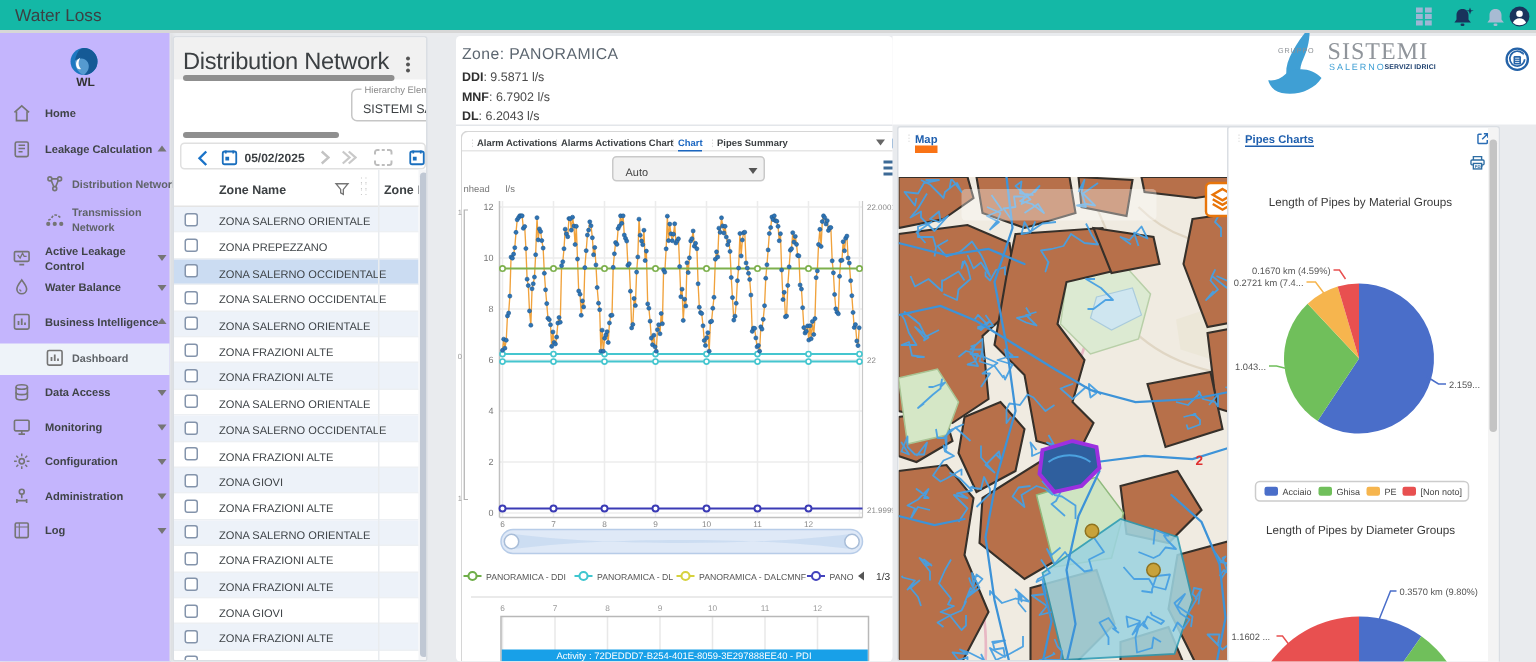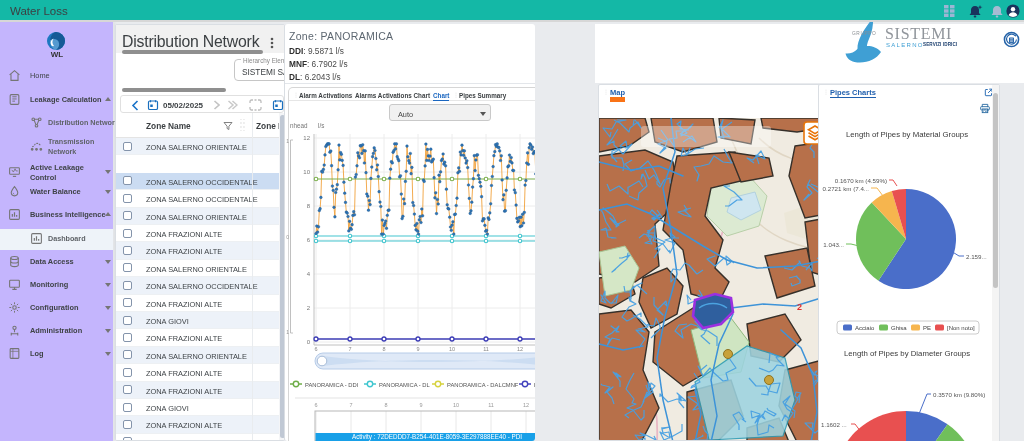--- a/index.html
+++ b/index.html
@@ -47,21 +47,21 @@
  </svg>
  <div class="abs" style="left:0;top:28px;width:114px;text-align:center;font-size:8px;font-weight:bold;color:#333">WL</div>
 
 <div class="abs" style="left:0;top:207px;width:113px;height:21px;background:#eef3f9"></div>
 <div class="abs" style="left:8px;top:47px">
       <svg width="13" height="13" viewBox="0 0 24 24" fill="none" stroke="#757575" stroke-width="2">
         <path d="M3 11L12 3l9 8"></path>
         <path d="M5.5 9.5V21h13V9.5"></path>
       </svg>
     </div>
-<div class="abs" style="left:30px;top:49px;font-size:7.4px;font-weight:normal;color:#3f4347;white-space:nowrap">Home</div>
+<div class="abs" style="left:30px;top:49px;font-size:7.4px;font-weight:bold;color:#3f4347;white-space:nowrap">Home</div>
 <div class="abs" style="left:8px;top:71px">
       <svg width="13" height="13" viewBox="0 0 24 24" fill="none" stroke="#757575" stroke-width="2">
         <rect x="4" y="3" width="16" height="18" rx="2"></rect>
         <path d="M8 7h8M8 11h8M8 15h5" stroke-width="1.8"></path>
       </svg>
     </div>
 <div class="abs" style="left:30px;top:73px;font-size:7.4px;font-weight:bold;color:#3f4347;white-space:nowrap">Leakage Calculation</div>
 <div class="abs" style="left:105px;top:75px;width:0;height:0;border-left:3.5px solid transparent;border-right:3.5px solid transparent;border-bottom:4px solid #757575"></div>
 <div class="abs" style="left:30px;top:94px">
       <svg width="13" height="13" viewBox="0 0 24 24" fill="none" stroke="#757575" stroke-width="2">
@@ -205,20 +205,24 @@
         <path d="M4 5h16l-6.2 7.5V19l-3.6-2v-4.5z" fill="none" stroke="#757575" stroke-width="1.8"></path>
       </svg>
    <div class="abs" style="left:124px;top:6px;width:8px;height:12px;color:#c9c9c9;font-size:7px;line-height:4px;letter-spacing:1px">:: :: ::</div>
    <div class="abs" style="left:140px;top:8px;font-size:8.3px;font-weight:bold;color:#3c4043;white-space:nowrap">Zone N</div>
  </div>
 
 <div class="abs" style="left:0;top:113.0px;width:163px;height:17.4px;background:#edf2f9;border-bottom:1px solid #edf0f3">
       <div class="abs" style="left:7px;top:3.5px;width:9px;height:9px;border:1.4px solid #8494ab;border-radius:2px;background:#fff"></div>
       <div class="abs" style="left:30px;top:5px;font-size:7.4px;color:#3e4347;white-space:nowrap">ZONA SALERNO ORIENTALE</div>
     </div>
+<div class="abs" style="left:0;top:130.4px;width:163px;height:17.4px;background:#ffffff;border-bottom:1px solid #edf0f3">
+      <div class="abs" style="left:7px;top:3.5px;width:9px;height:9px;border:1.4px solid #8494ab;border-radius:2px;background:#fff"></div>
+      <div class="abs" style="left:30px;top:5px;font-size:7.4px;color:#3e4347;white-space:nowrap">ZONA PREPEZZANO</div>
+    </div>
 <div class="abs" style="left:0;top:147.8px;width:163px;height:17.4px;background:#cbdcf2;border-bottom:1px solid #edf0f3">
       <div class="abs" style="left:7px;top:3.5px;width:9px;height:9px;border:1.4px solid #8494ab;border-radius:2px;background:#fff"></div>
       <div class="abs" style="left:30px;top:5px;font-size:7.4px;color:#3e4347;white-space:nowrap">ZONA SALERNO OCCIDENTALE</div>
     </div>
 <div class="abs" style="left:0;top:165.2px;width:163px;height:17.4px;background:#ffffff;border-bottom:1px solid #edf0f3">
       <div class="abs" style="left:7px;top:3.5px;width:9px;height:9px;border:1.4px solid #8494ab;border-radius:2px;background:#fff"></div>
       <div class="abs" style="left:30px;top:5px;font-size:7.4px;color:#3e4347;white-space:nowrap">ZONA SALERNO OCCIDENTALE</div>
     </div>
 <div class="abs" style="left:0;top:182.6px;width:163px;height:17.4px;background:#edf2f9;border-bottom:1px solid #edf0f3">
       <div class="abs" style="left:7px;top:3.5px;width:9px;height:9px;border:1.4px solid #8494ab;border-radius:2px;background:#fff"></div>
@@ -275,21 +279,21 @@
 <div class="abs" style="left:0;top:408.8px;width:163px;height:17.4px;background:#ffffff;border-bottom:1px solid #edf0f3">
       <div class="abs" style="left:7px;top:3.5px;width:9px;height:9px;border:1.4px solid #8494ab;border-radius:2px;background:#fff"></div>
       <div class="abs" style="left:30px;top:5px;font-size:7.4px;color:#3e4347;white-space:nowrap">ZONA SALERNO ORIENTALE</div>
     </div>
 
 <div class="abs" style="left:136px;top:88px;width:1px;height:353px;background:#e9ecef"></div>
 <div class="abs" style="left:163px;top:88px;width:7px;height:329px;background:#f4f5f7"></div>
 <div class="abs" style="left:164px;top:90px;width:5px;height:323px;background:#c0c8d4;border-radius:3px"></div>
 </div>
 
-<div class="card" style="left:285px;top:24px;width:250px;height:417px;border:0;background:#fff;overflow:hidden">
+<div class="card" style="left:304px;top:24px;width:291px;height:417px;border:0;background:#fff;overflow:hidden">
  <div class="abs" style="left:4px;top:6px;font-size:10.5px;color:#5c6670;letter-spacing:.3px">Zone: PANORAMICA</div>
  <div class="abs" style="left:4px;top:22px;font-size:8.3px;color:#4a4a4a"><b style="color:#2f2f2f">DDI</b>: 9.5871 l/s</div>
  <div class="abs" style="left:4px;top:35px;font-size:8.3px;color:#4a4a4a"><b style="color:#2f2f2f">MNF</b>: 6.7902 l/s</div>
  <div class="abs" style="left:4px;top:48px;font-size:8.3px;color:#4a4a4a"><b style="color:#2f2f2f">DL</b>: 6.2043 l/s</div>
  <div class="abs" style="left:0px;top:58.5px;width:302px;height:1px;background:#e3e6ea"></div>
  <div class="abs" style="left:3px;top:63px;width:296px;height:354px;border:1px solid #d6d6d6;border-radius:5px 5px 0 0;border-bottom:0">
 
   <div class="abs" style="left:0;top:0;width:296px;height:13px;border-bottom:1px solid #e6e6e6">
    <div class="abs" style="left:4px;top:3px;font-size:6px;color:#d0d0d0">⋮⋮</div>
    <div class="abs" style="left:10px;top:3.5px;font-size:6.3px;font-weight:bold;color:#3c4043;white-space:nowrap">Alarm Activations</div>

